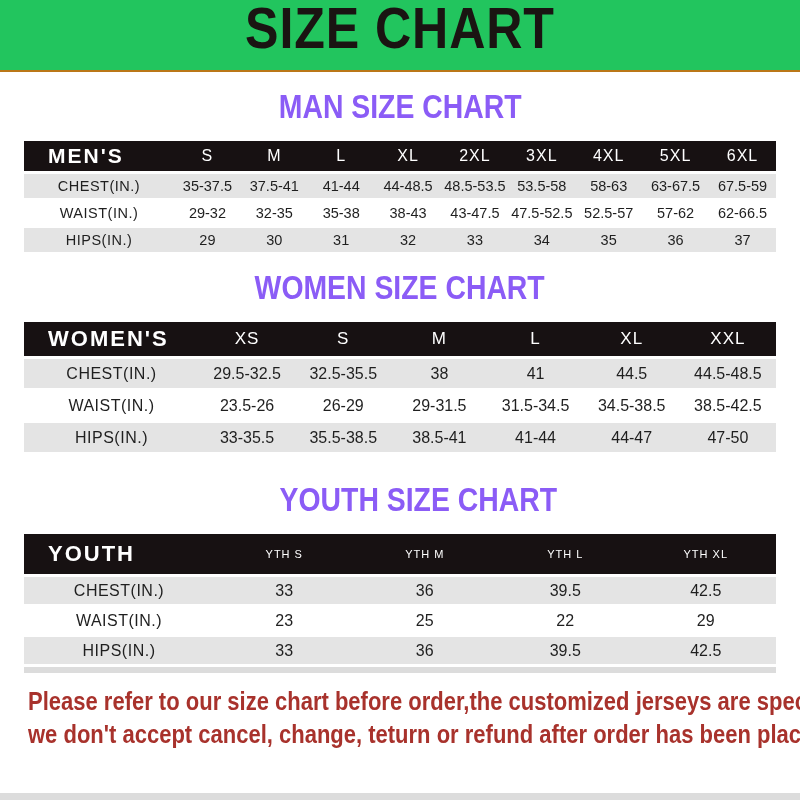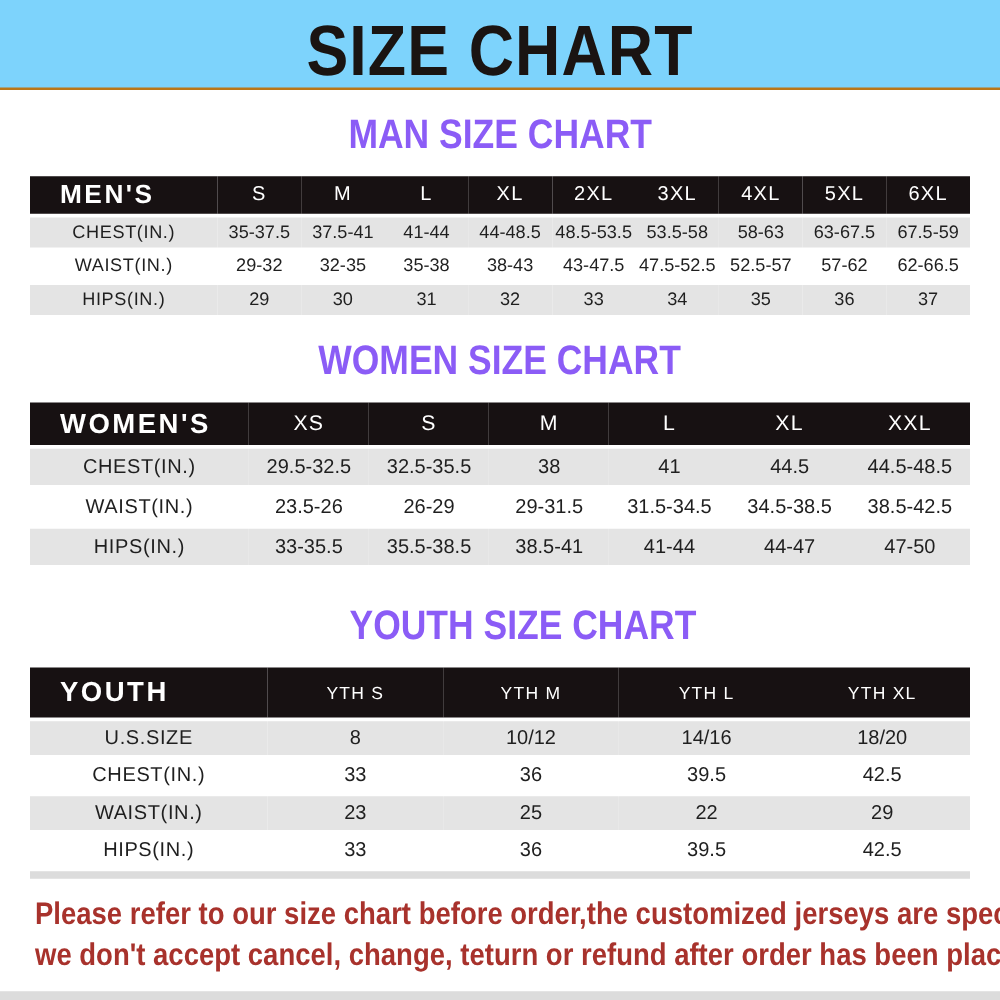--- a/index.html
+++ b/index.html
@@ -8,23 +8,23 @@
     width: 800px; height: 800px;
     font-family: "Liberation Sans", sans-serif;
     overflow: hidden;
     position: relative;
   }
   .cond { display: inline-block; transform: scaleX(0.86); transform-origin: center; white-space: nowrap; }
 
   
   .banner {
     width: 800px; height: 72px;
-    background: #7dd3fc;
+    background: #22c55e;
     border-bottom: 2px solid #BA7718;
-    display: flex; align-items: flex-end; justify-content: center;
+    display: flex; align-items: flex-start; justify-content: center;
   }
   .banner-title {
     font-size: 57px; font-weight: 800; color: #1A1412;
     letter-spacing: 1px; line-height: 1;
     transform: scaleX(0.88);
   }
 
   
   .section-heading {
     text-align: center;
@@ -67,21 +67,21 @@
 
   
   .women-table { margin-top: 14px; }
   .women-table th { height: 34px; font-size: 17px; }
   .women-table th.corner { font-size: 22px; }
   .women-table td { height: 29px; font-size: 16px; }
   .women-table col.label-col { width: 175px; }
 
   
   .youth-table { margin-top: 14px; }
-  .youth-table th { height: 40px; font-size: 14px; }
+  .youth-table th { height: 40px; font-size: 11px; }
   .youth-table th.corner { font-size: 22px; }
   .youth-table td { height: 27px; font-size: 16px; }
   .youth-table col.label-col { width: 190px; }
 
   .table-bottom-strip {
     width: 752px; height: 6px; background: #DCDCDC;
     margin: 0 auto;
   }
 
   
@@ -232,27 +232,20 @@
     <tr>
       <th class="corner">YOUTH</th>
       <th>YTH S</th>
       <th>YTH M</th>
       <th>YTH L</th>
       <th>YTH XL</th>
     </tr>
   </thead>
   <tbody>
     <tr>
-      <td class="row-label">U.S.SIZE</td>
-      <td>8</td>
-      <td>10/12</td>
-      <td>14/16</td>
-      <td>18/20</td>
-    </tr>
-    <tr>
       <td class="row-label">CHEST(IN.)</td>
       <td>33</td>
       <td>36</td>
       <td>39.5</td>
       <td>42.5</td>
     </tr>
     <tr>
       <td class="row-label">WAIST(IN.)</td>
       <td>23</td>
       <td>25</td>

